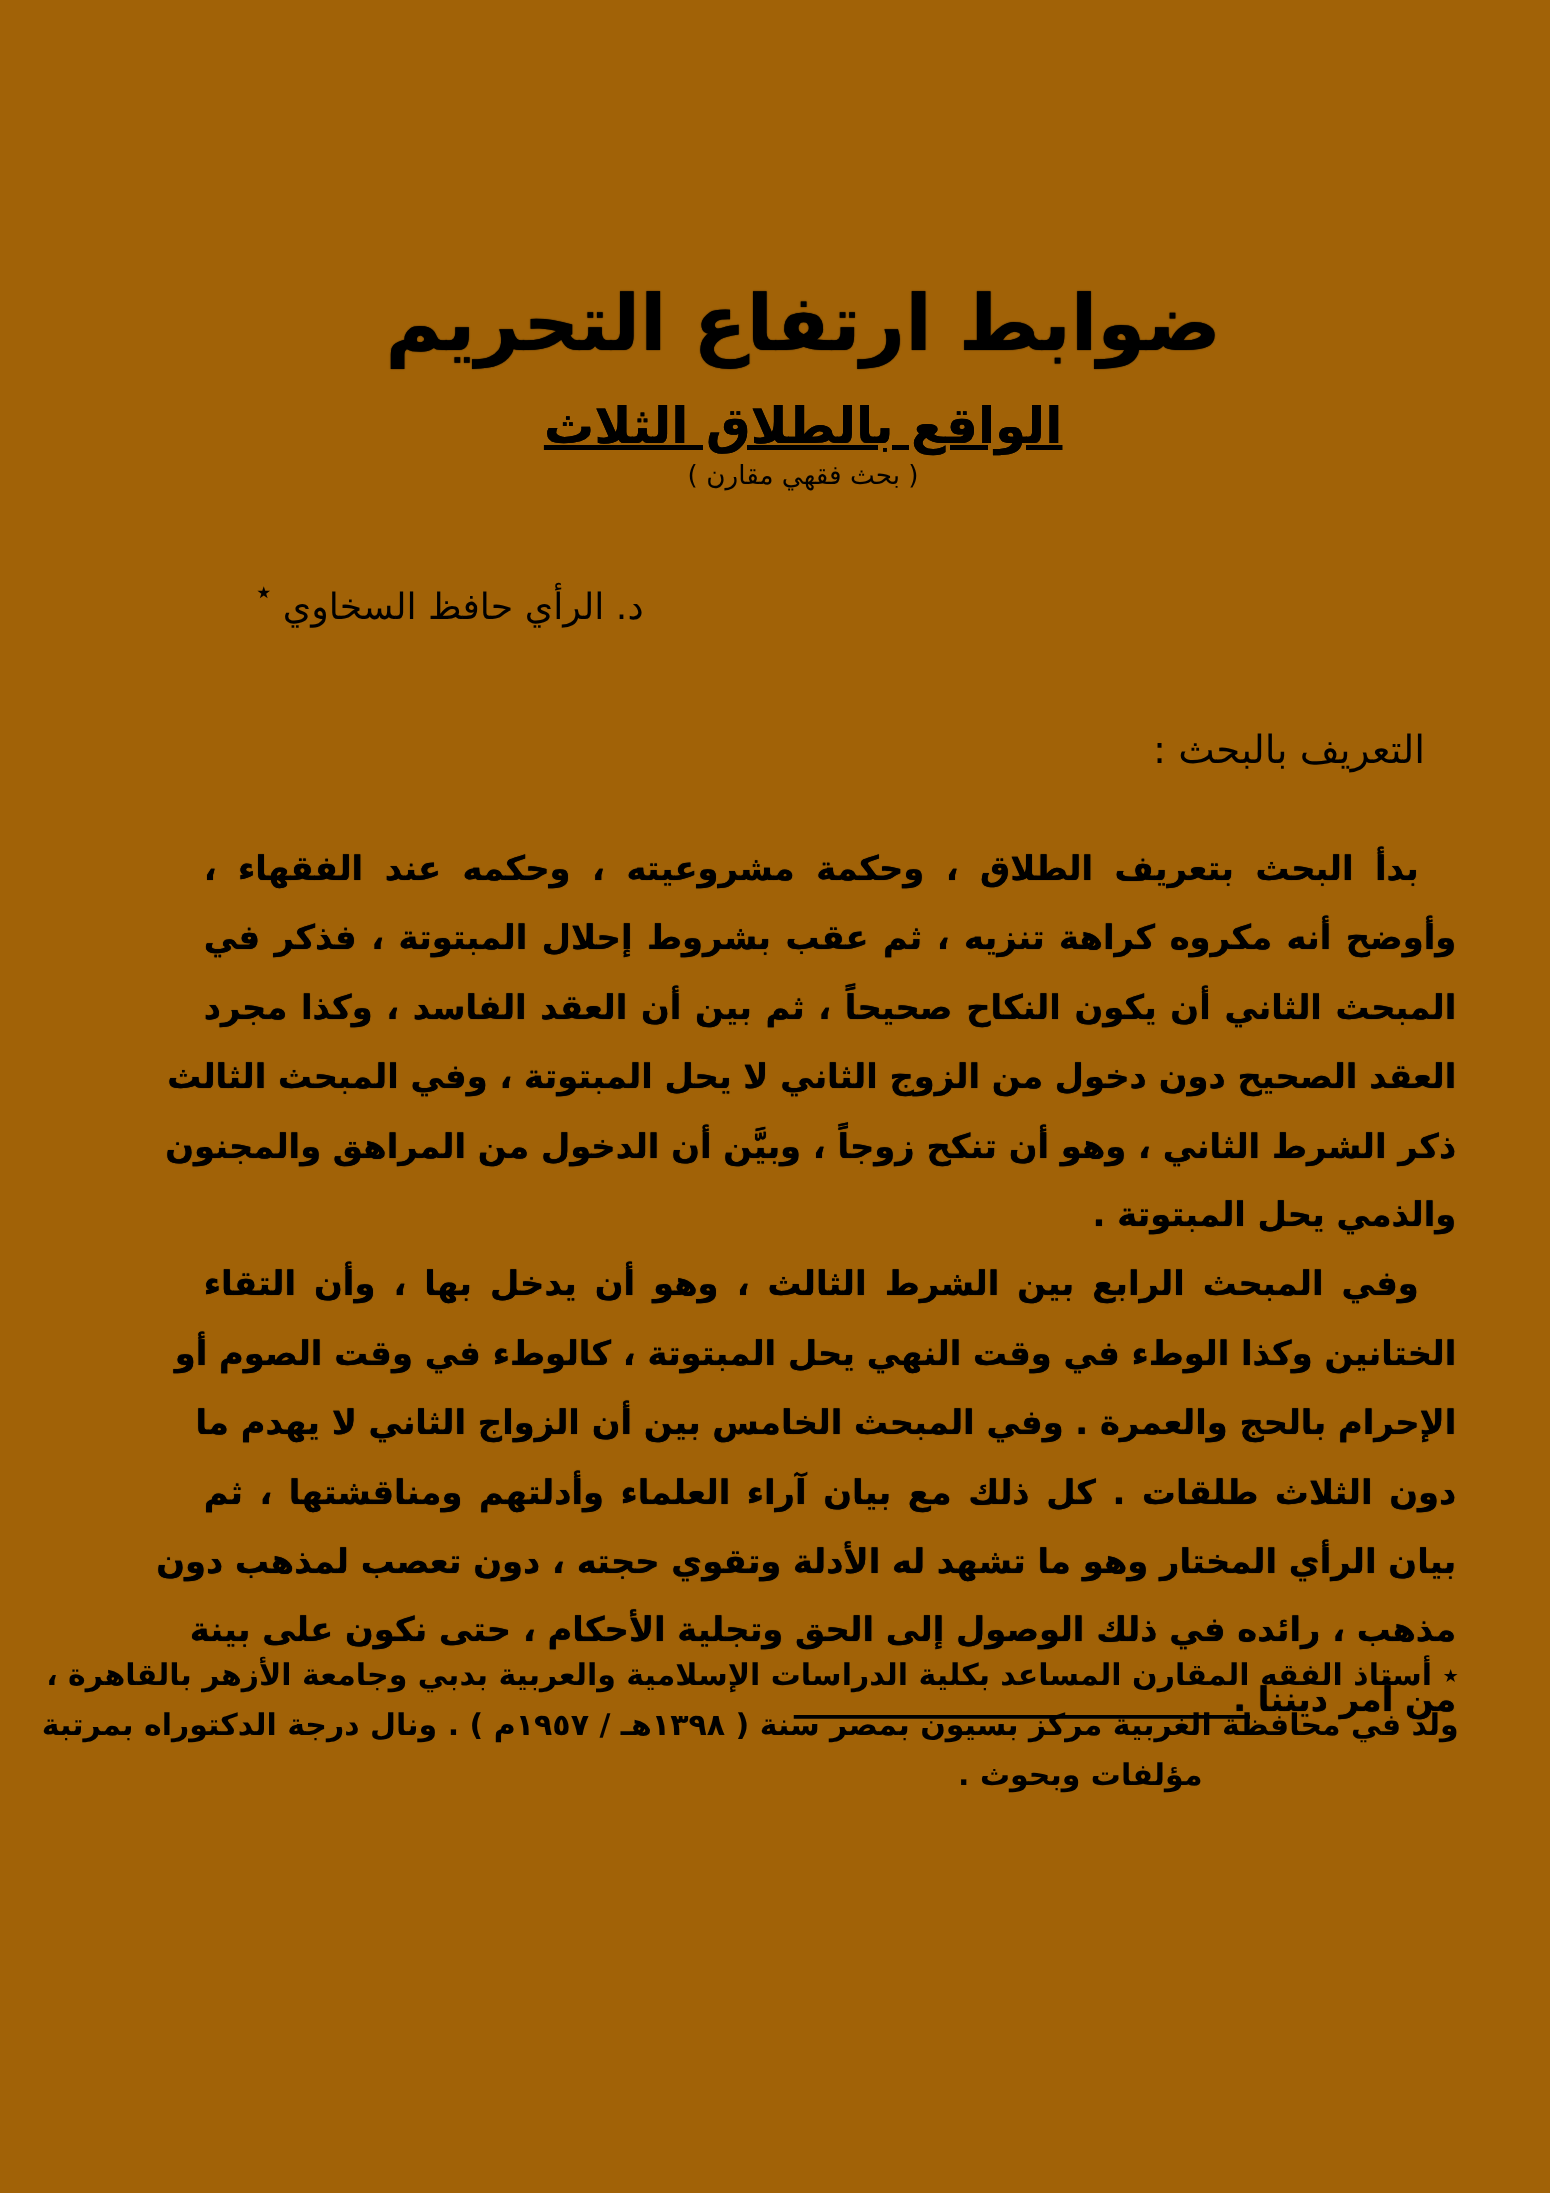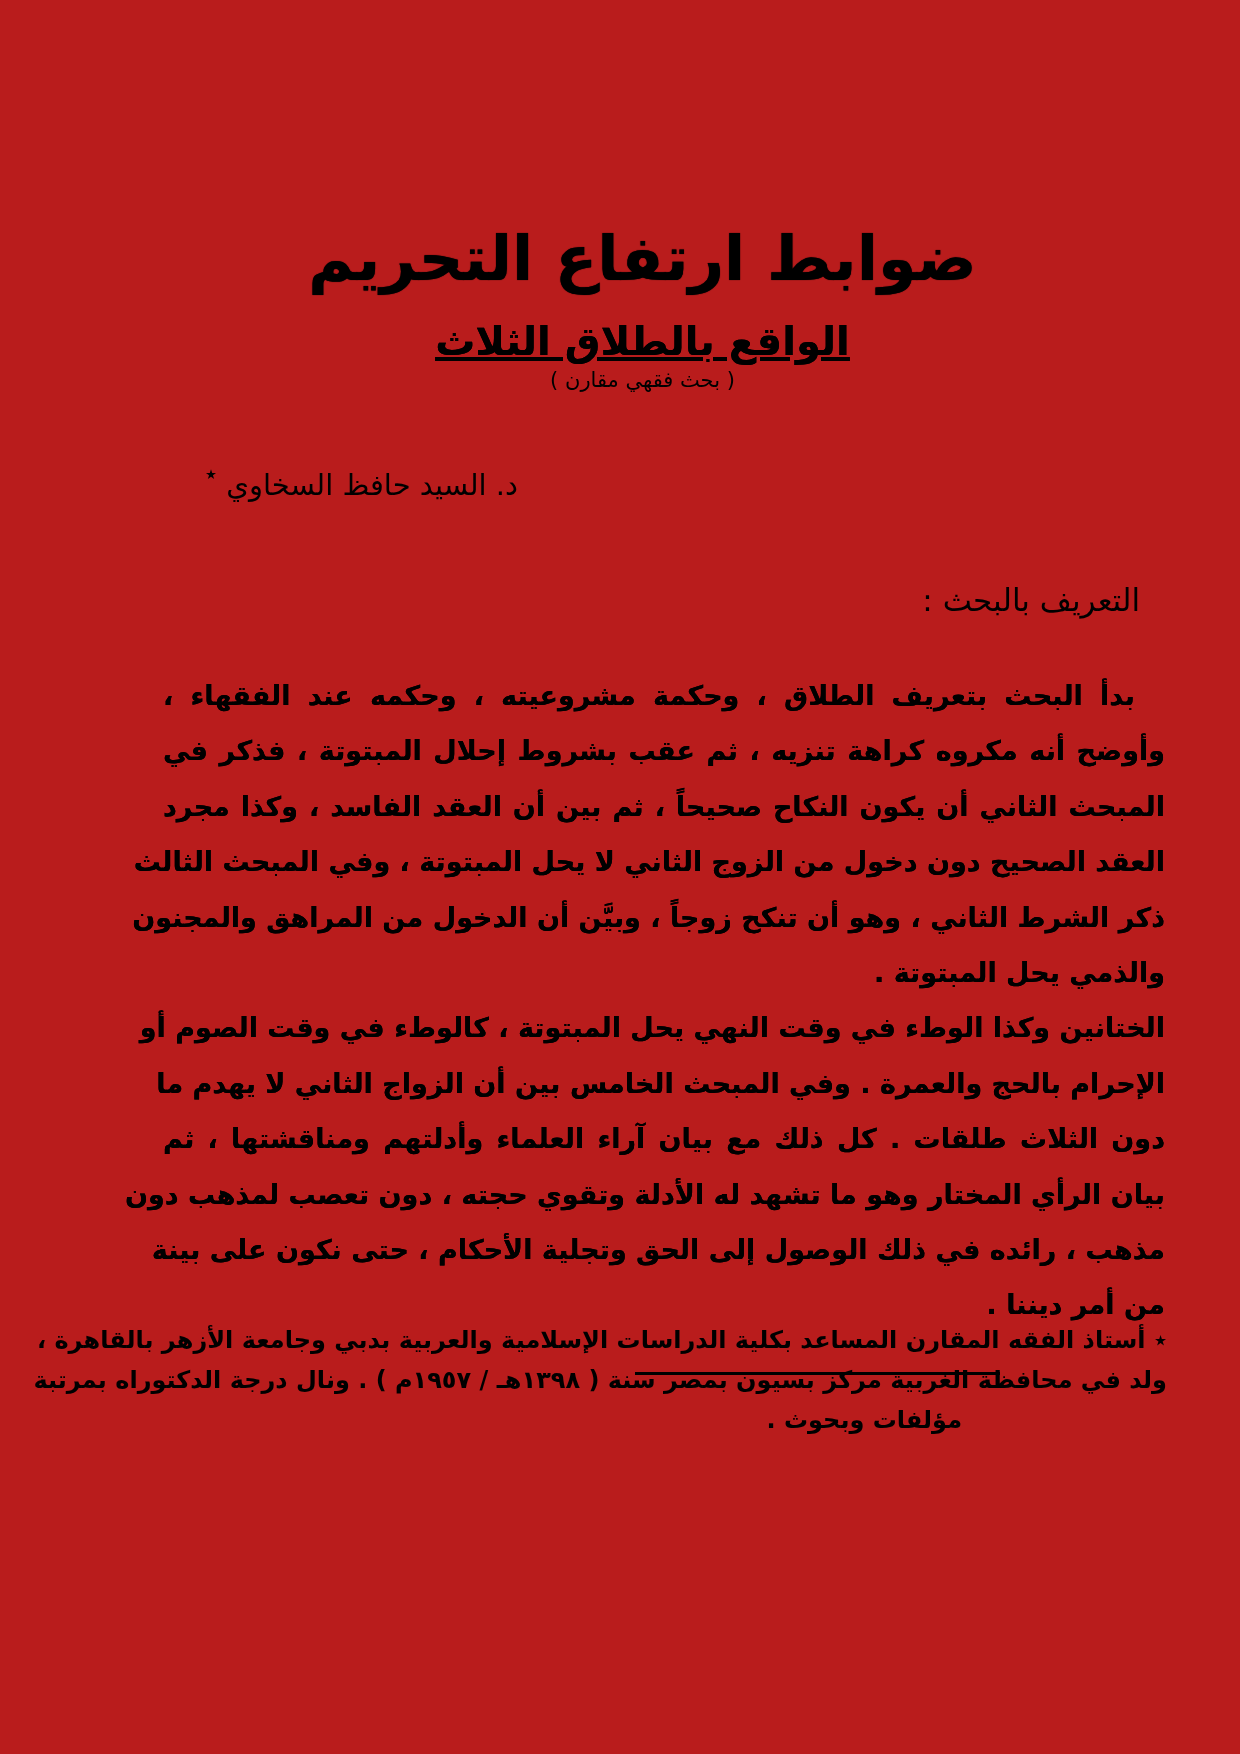--- a/index.html
+++ b/index.html
@@ -1,20 +1,20 @@
 <!DOCTYPE html>
 <html lang="ar"><head>
 <meta charset="utf-8">
 <style>
   html,body{margin:0;padding:0;background:#8a8a8a;}
   .page{
     position:relative;
     width:1240px;height:1754px;
     margin:0 auto;
-    background:#b91c1c;
+    background:#a16207;
     color:#000000;
     font-family:"DejaVu Sans",sans-serif;
     overflow:hidden;
   }
   .center-block{
     position:absolute;left:120px;width:1045px;
     text-align:center;direction:rtl;
   }
   .doc-title{
     top:222px;
@@ -82,31 +82,32 @@
 <body>
 
 <div class="page">
 
   <div class="center-block doc-title">ضوابط ارتفاع التحريم</div>
 
   <div class="center-block doc-subtitle">الواقع بالطلاق الثلاث</div>
 
   <div class="center-block type-note">( بحث فقهي مقارن )</div>
 
-  <div class="author-line"><span>د. السيد حافظ السخاوي</span> <sup>٭</sup></div>
+  <div class="author-line"><span>د. الرأي حافظ السخاوي</span> <sup>٭</sup></div>
 
   <div class="section-heading">التعريف بالبحث :</div>
 
   <div class="body-block">
     <div class="body-line p-first">بدأ البحث بتعريف الطلاق ، وحكمة مشروعيته ، وحكمه عند الفقهاء ،</div>
     <div class="body-line">وأوضح أنه مكروه كراهة تنزيه ، ثم عقب بشروط إحلال المبتوتة ، فذكر في</div>
     <div class="body-line">المبحث الثاني أن يكون النكاح صحيحاً ، ثم بين أن العقد الفاسد ، وكذا مجرد</div>
     <div class="body-line">العقد الصحيح دون دخول من الزوج الثاني لا يحل المبتوتة ، وفي المبحث الثالث</div>
     <div class="body-line">ذكر الشرط الثاني ، وهو أن تنكح زوجاً ، وبيَّن أن الدخول من المراهق والمجنون</div>
     <div class="body-line p-last">والذمي يحل المبتوتة .</div>
+    <div class="body-line p-first">وفي المبحث الرابع بين الشرط الثالث ، وهو أن يدخل بها ، وأن التقاء</div>
     <div class="body-line">الختانين وكذا الوطء في وقت النهي يحل المبتوتة ، كالوطء في وقت الصوم أو</div>
     <div class="body-line">الإحرام بالحج والعمرة . وفي المبحث الخامس بين أن الزواج الثاني لا يهدم ما</div>
     <div class="body-line">دون الثلاث طلقات . كل ذلك مع بيان آراء العلماء وأدلتهم ومناقشتها ،  ثم</div>
     <div class="body-line">بيان الرأي المختار وهو ما تشهد له الأدلة وتقوي حجته ، دون تعصب لمذهب دون</div>
     <div class="body-line">مذهب ، رائده في ذلك الوصول إلى الحق وتجلية الأحكام ، حتى نكون على بينة</div>
     <div class="body-line p-last">من أمر ديننا .</div>
   </div>
 
   <div class="footnote-sep"></div>
 

